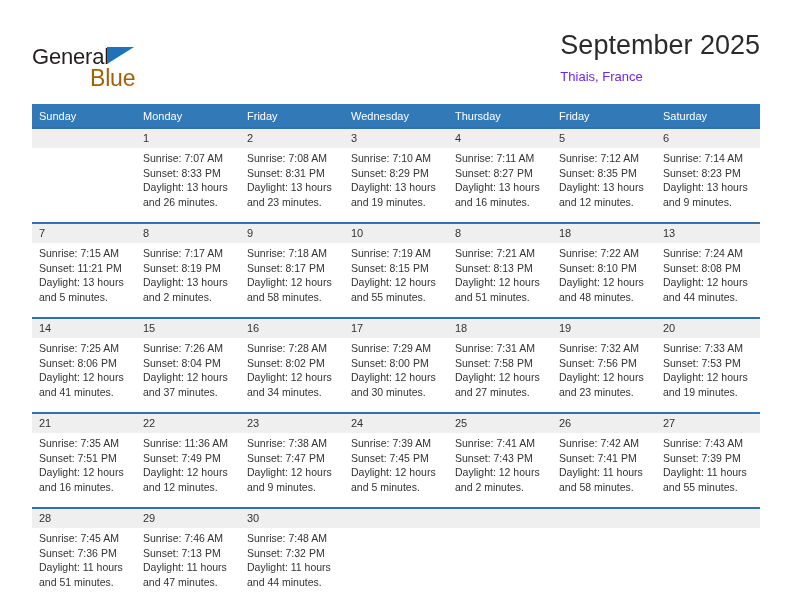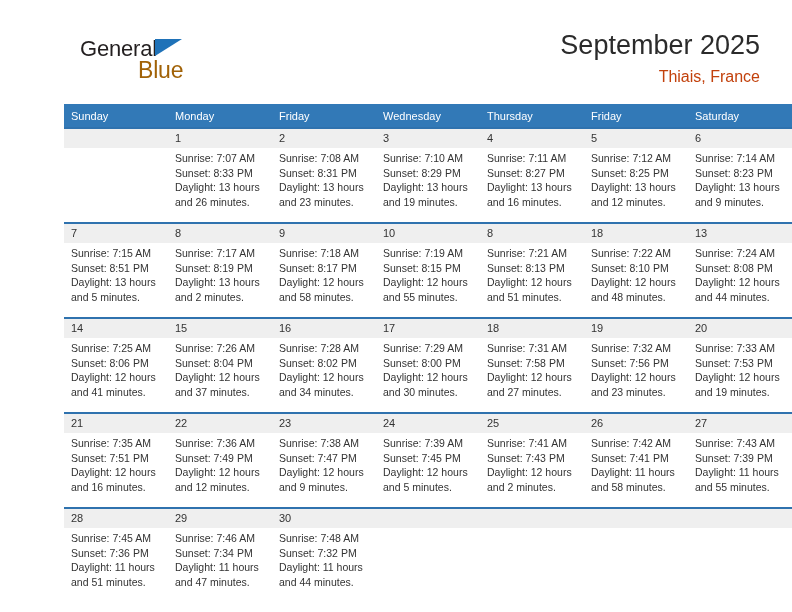--- a/index.html
+++ b/index.html
@@ -25,24 +25,23 @@
   .header {
     position: absolute;
     left: 32px;
     top: 28px;
     right: 32px;
     height: 70px;
   }
   .logo {
     position: absolute;
     left: 0;
-    top: 8px;
+    top: 16px;
     width: 200px;
     height: 56px;
-    margin-left: 48px;
   }
   .logo-general {
     position: absolute;
     left: 0;
     top: 0;
     font-size: 22px;
     letter-spacing: -0.2px;
     color: #231f20;
     font-family: "Liberation Sans", sans-serif;
   }
@@ -61,46 +60,45 @@
     top: 21px;
     font-size: 23px;
     letter-spacing: -0.2px;
     color: #a16207;
     font-family: "Liberation Sans", sans-serif;
   }
   .title-block {
     position: absolute;
     right: 0;
     top: 0;
-    text-align: right;
+    text-align: left;
   }
   .cal-title {
     font-size: 27px;
     color: #2b2b2b;
     line-height: 34px;
     white-space: nowrap;
     font-weight: normal;
   }
   .cal-subtitle {
-    font-size: 16px;
-    color: #c2410c;
+    font-size: 13px;
+    color: #6d28d9;
     line-height: 20px;
     margin-top: 5px;
     white-space: nowrap;
   }
 
   
   .calendar {
     position: absolute;
     left: 32px;
     top: 104px;
     width: 728px;
     border-collapse: collapse;
     table-layout: fixed;
-    margin-left: 32px;
   }
   .calendar th {
     background: #3279b7;
     color: #ffffff;
     font-size: 11px;
     font-weight: normal;
     text-align: left;
     padding: 5px 0 5px 7px;
     height: 13px;
     border: none;
@@ -211,41 +209,41 @@
               <p>Sunrise: 7:11 AM</p>
               <p>Sunset: 8:27 PM</p>
               <p>Daylight: 13 hours</p>
               <p>and 16 minutes.</p>
             </div>
           </td>
           <td>
             <div class="daynum">5</div>
             <div class="cellbody">
               <p>Sunrise: 7:12 AM</p>
-              <p>Sunset: 8:25 PM</p>
+              <p>Sunset: 8:35 PM</p>
               <p>Daylight: 13 hours</p>
               <p>and 12 minutes.</p>
             </div>
           </td>
           <td>
             <div class="daynum">6</div>
             <div class="cellbody">
               <p>Sunrise: 7:14 AM</p>
               <p>Sunset: 8:23 PM</p>
               <p>Daylight: 13 hours</p>
               <p>and 9 minutes.</p>
             </div>
           </td>
         </tr>
         <tr class="week-row">
           <td>
             <div class="daynum">7</div>
             <div class="cellbody">
               <p>Sunrise: 7:15 AM</p>
-              <p>Sunset: 8:51 PM</p>
+              <p>Sunset: 11:21 PM</p>
               <p>Daylight: 13 hours</p>
               <p>and 5 minutes.</p>
             </div>
           </td>
           <td>
             <div class="daynum">8</div>
             <div class="cellbody">
               <p>Sunrise: 7:17 AM</p>
               <p>Sunset: 8:19 PM</p>
               <p>Daylight: 13 hours</p>
@@ -369,21 +367,21 @@
             <div class="cellbody">
               <p>Sunrise: 7:35 AM</p>
               <p>Sunset: 7:51 PM</p>
               <p>Daylight: 12 hours</p>
               <p>and 16 minutes.</p>
             </div>
           </td>
           <td>
             <div class="daynum">22</div>
             <div class="cellbody">
-              <p>Sunrise: 7:36 AM</p>
+              <p>Sunrise: 11:36 AM</p>
               <p>Sunset: 7:49 PM</p>
               <p>Daylight: 12 hours</p>
               <p>and 12 minutes.</p>
             </div>
           </td>
           <td>
             <div class="daynum">23</div>
             <div class="cellbody">
               <p>Sunrise: 7:38 AM</p>
               <p>Sunset: 7:47 PM</p>
@@ -435,21 +433,21 @@
               <p>Sunrise: 7:45 AM</p>
               <p>Sunset: 7:36 PM</p>
               <p>Daylight: 11 hours</p>
               <p>and 51 minutes.</p>
             </div>
           </td>
           <td>
             <div class="daynum">29</div>
             <div class="cellbody">
               <p>Sunrise: 7:46 AM</p>
-              <p>Sunset: 7:34 PM</p>
+              <p>Sunset: 7:13 PM</p>
               <p>Daylight: 11 hours</p>
               <p>and 47 minutes.</p>
             </div>
           </td>
           <td>
             <div class="daynum">30</div>
             <div class="cellbody">
               <p>Sunrise: 7:48 AM</p>
               <p>Sunset: 7:32 PM</p>
               <p>Daylight: 11 hours</p>

